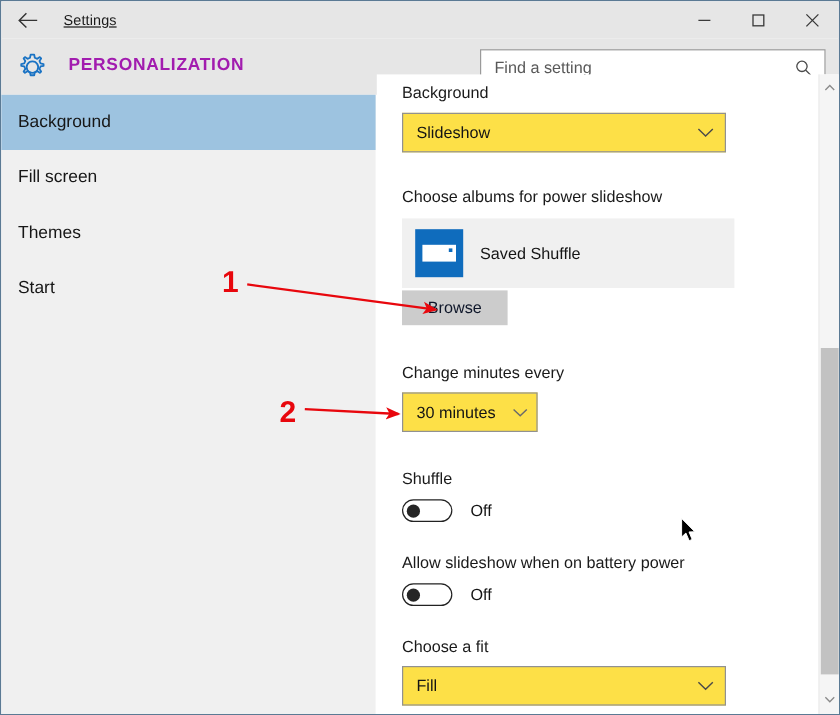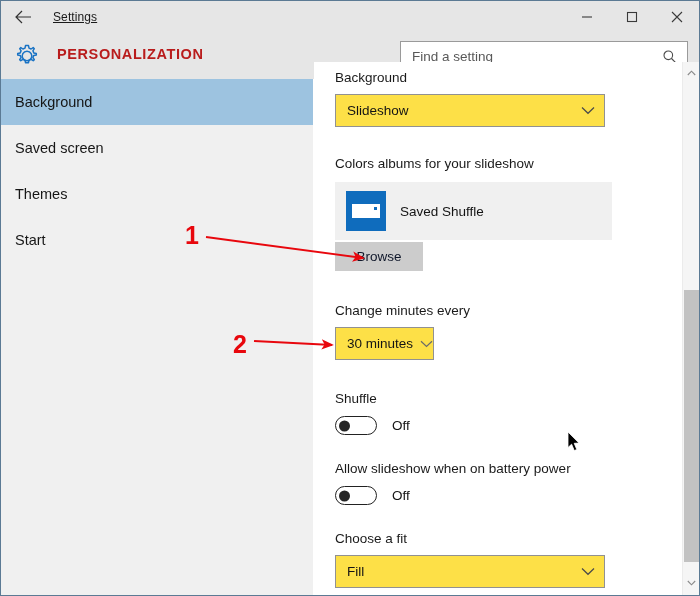--- a/index.html
+++ b/index.html
@@ -80,21 +80,21 @@
     left: 10px; top: 8px;
     width: 32px; height: 32px;
     display: flex; align-items: center; justify-content: center;
   }
   .page-title {
     position: absolute;
     left: 56px; top: 14px;
     font-size: 14.5px;
     font-weight: bold;
     letter-spacing: 0.6px;
-    color: #b91c1c;
+    color: #a21caf;
   }
   .search-box {
     position: absolute;
     right: 11px; top: 9px;
     width: 288px;
     height: 31px;
     background: #ffffff;
     border: 1px solid #9a9a9a;
     box-sizing: border-box;
     display: flex;
@@ -160,21 +160,21 @@
     box-sizing: border-box;
     display: flex;
     align-items: center;
     justify-content: space-between;
     padding: 0 9px 0 11px;
     font-size: 13.5px;
     color: #141414;
   }
   .combo.full { width: 270px; }
   .combo.small {
-    width: 99px;
+    width: 113px;
     padding-right: 7px;
   }
   .combo .chev {
     color: #4a4a4a;
     display: flex;
     align-items: center;
   }
   .combo.small .combo-text { flex: 0 0 auto; }
   .combo.small .chev { margin-left: 7px; }
 
@@ -360,21 +360,21 @@
         </svg>
       </div>
     </div>
   </div>
 
   <div class="sidebar">
     <div class="nav-item selected">
       <span>Background</span>
     </div>
     <div class="nav-item">
-      <span>Saved screen</span>
+      <span>Fill screen</span>
     </div>
     <div class="nav-item">
       <span>Themes</span>
     </div>
     <div class="nav-item">
       <span>Start</span>
     </div>
   </div>
 
   <div class="content">
@@ -383,21 +383,21 @@
       <div class="field-label" style="margin-top:8px;">Background</div>
       <div class="combo full" style="margin-top:9px;">
         <span class="combo-text">Slideshow</span>
         <span class="chev">
           <svg width="14" height="9" viewBox="0 0 14 9">
               <path d="M1 1.5 L7 7.3 L13 1.5" fill="none" stroke="#4a4a4a" stroke-width="1.2"></path>
             </svg>
         </span>
       </div>
 
-      <div class="field-label" style="margin-top:29px;">Colors albums for your slideshow</div>
+      <div class="field-label" style="margin-top:29px;">Choose albums for power slideshow</div>
       <div class="album-list" style="margin-top:11px;">
         <div class="album-icon">
           <div class="inner">
               <div class="dot"></div>
             </div>
         </div>
         <div class="album-name">Saved Shuffle</div>
       </div>
       <div class="browse-btn" style="margin-top:2px;">
         <span>Browse</span>

